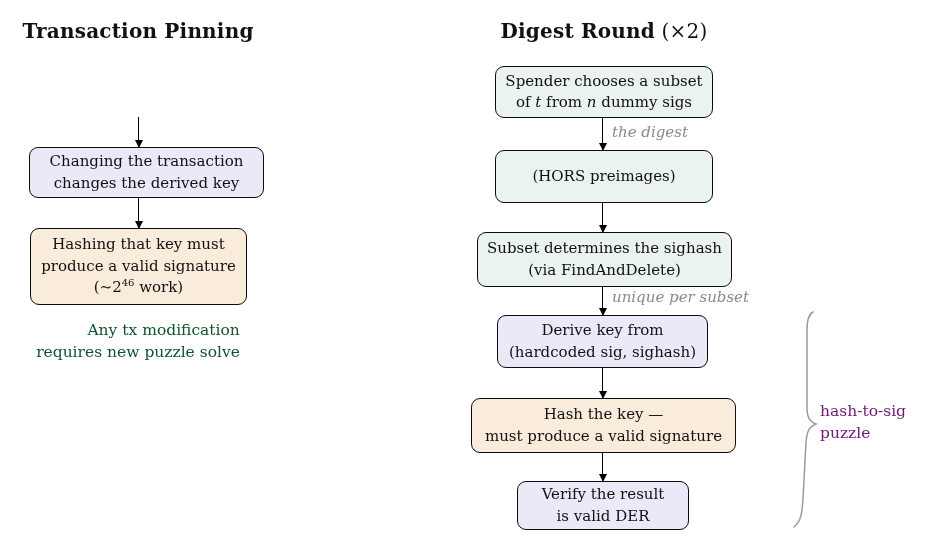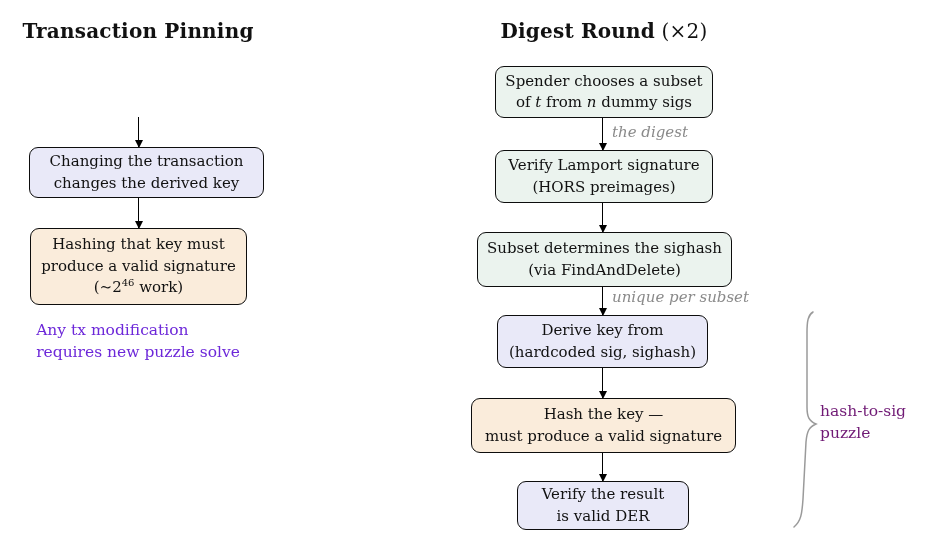--- a/index.html
+++ b/index.html
@@ -29,22 +29,22 @@
   .arrow{position:absolute;width:0;border-left:1.5px solid #000;}
   .arrow::after{
     content:"";position:absolute;left:-3.6px;bottom:-1px;width:0;height:0;
     border-left:4.3px solid transparent;border-right:4.3px solid transparent;
     border-top:8.5px solid #000;
   }
   .edge-label{
     position:absolute;font-style:italic;font-size:15px;color:#8a8a8a;white-space:nowrap;
   }
   .note{
-    position:absolute;color:#6d28d9;font-size:15.5px;line-height:21.5px;
-    text-align:left;transform:translateX(-50%);white-space:nowrap;
+    position:absolute;color:#14532d;font-size:15.5px;line-height:21.5px;
+    text-align:right;transform:translateX(-50%);white-space:nowrap;
   }
   .brace-svg{position:absolute;left:783px;top:303px;}
   .brace-label{
     position:absolute;left:820px;top:400px;color:#701a75;
     font-size:15.5px;line-height:22px;white-space:nowrap;
   }
   
   #box-l1{left:31px;top:66px;width:216px;height:51px;}
   #box-l2{left:29px;top:147px;width:235px;height:51px;}
   #box-l3{left:30px;top:228px;width:217px;height:77px;}
@@ -103,21 +103,20 @@
 
   <div class="box mint" id="box-r1">
     <div><span>Spender chooses a subset</span></div>
     <div><span>of </span><span class="mi">t</span><span> from </span><span class="mi">n</span><span> dummy sigs</span></div>
   </div>
 
   <div class="arrow" id="arrow-r1"></div>
   <div class="edge-label" id="label-digest">the digest</div>
 
   <div class="box mint" id="box-r2">
-    <div><span>Verify Lamport signature</span></div>
     <div><span>(HORS preimages)</span></div>
   </div>
 
   <div class="arrow" id="arrow-r2"></div>
 
   <div class="box mint" id="box-r3">
     <div><span>Subset determines the sighash</span></div>
     <div><span>(via FindAndDelete)</span></div>
   </div>
 

